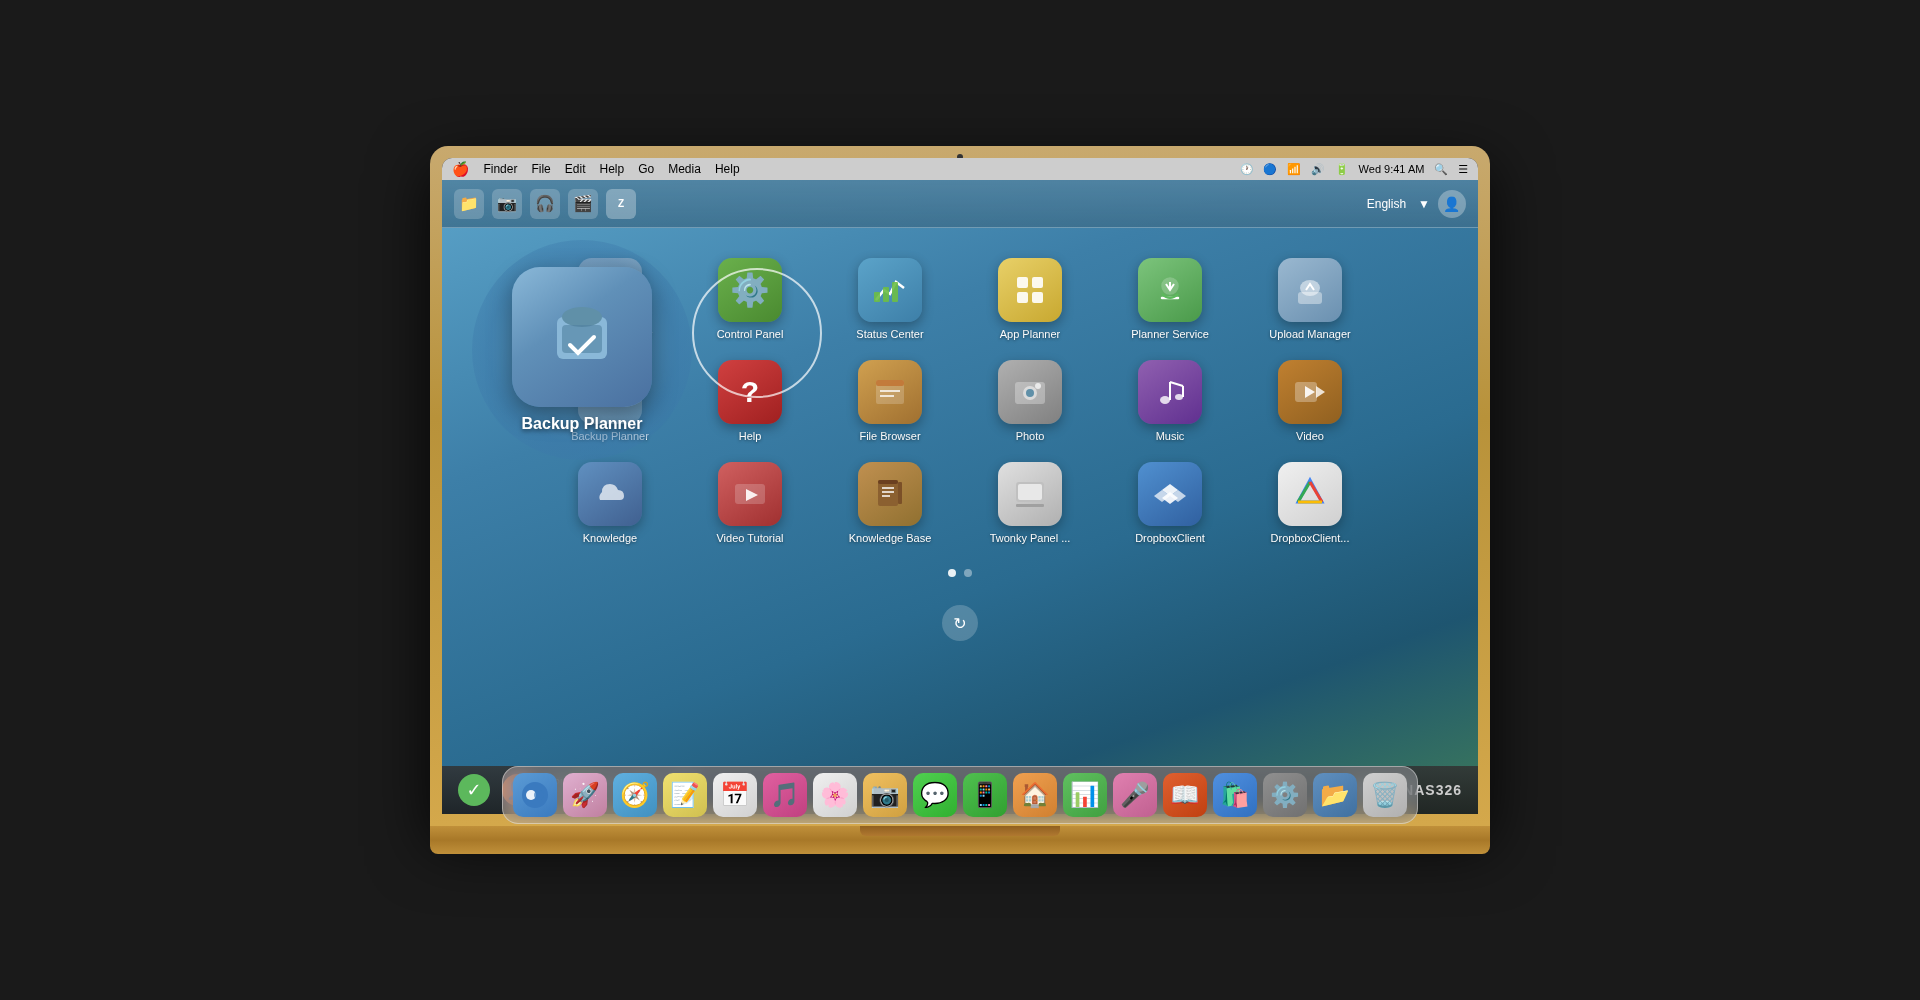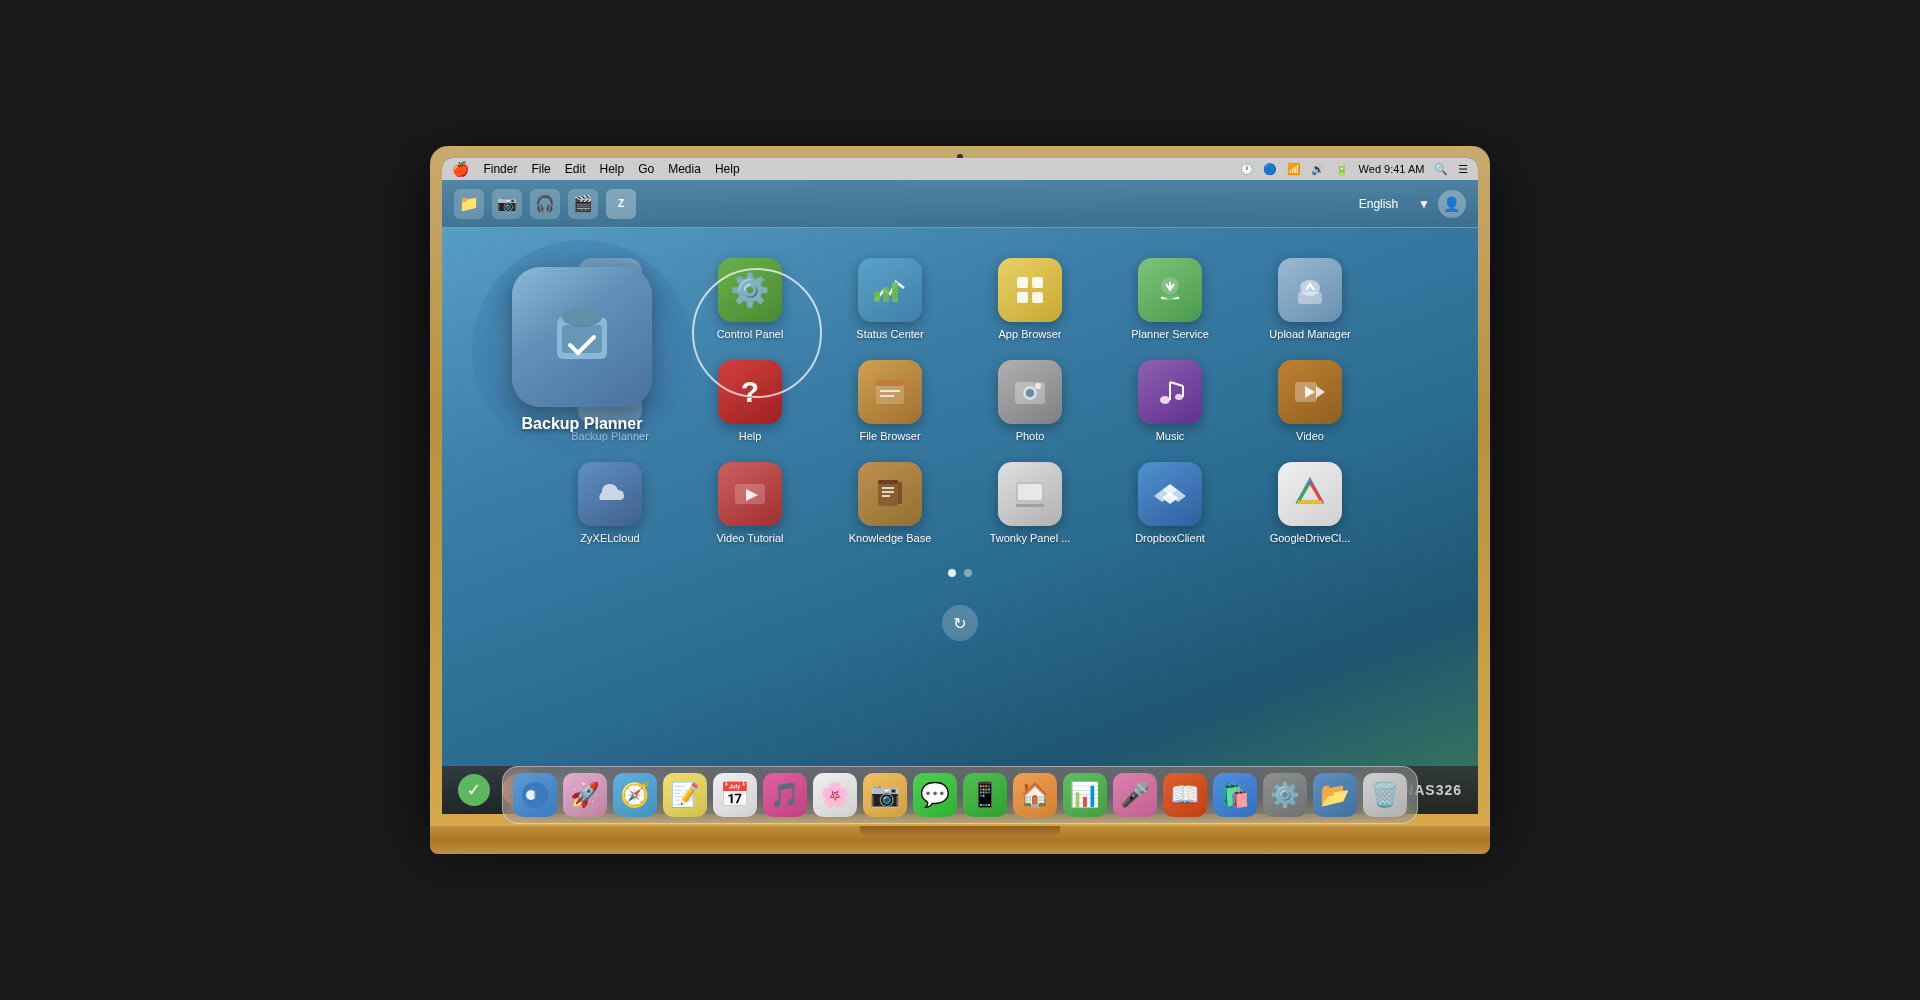--- a/index.html
+++ b/index.html
@@ -77,21 +77,21 @@
       align-items: center;
       justify-content: center;
       font-size: 16px;
     }
     .topbar-lang {
       margin-left: auto;
       color: #fff;
       font-size: 12px;
       display: flex;
       align-items: center;
-      gap: 20px;
+      gap: 12px;
     }
     .topbar-user {
       width: 28px;
       height: 28px;
       border-radius: 50%;
       background: rgba(255,255,255,0.3);
       display: flex;
       align-items: center;
       justify-content: center;
       color: white;
@@ -484,21 +484,21 @@
             </div>
             <div class="app-item">
               <div class="app-icon icon-appcenter">
                 <svg width="36" height="36" viewBox="0 0 36 36">
                     <rect x="5" y="5" width="11" height="11" rx="2" fill="white" opacity="0.9"></rect>
                     <rect x="20" y="5" width="11" height="11" rx="2" fill="white" opacity="0.9"></rect>
                     <rect x="5" y="20" width="11" height="11" rx="2" fill="white" opacity="0.9"></rect>
                     <rect x="20" y="20" width="11" height="11" rx="2" fill="white" opacity="0.9"></rect>
                   </svg>
               </div>
-              <span class="app-label">App Browser</span>
+              <span class="app-label">App Planner</span>
             </div>
             <div class="app-item">
               <div class="app-icon icon-download">
                 <svg width="36" height="36" viewBox="0 0 36 36">
                     <circle cx="18" cy="14" r="8" fill="white" opacity="0.2" stroke="white" stroke-width="1.5"></circle>
                     <path d="M14 12 L18 18 L22 12" stroke="white" stroke-width="2" fill="none"></path>
                     <line x1="18" y1="18" x2="18" y2="10" stroke="white" stroke-width="2"></line>
                     <line x1="10" y1="26" x2="26" y2="26" stroke="white" stroke-width="2.5" stroke-linecap="round"></line>
                     <path d="M10 22 Q18 30 26 22" stroke="#5dba5d" stroke-width="2" fill="none"></path>
                   </svg>
@@ -580,21 +580,21 @@
             </div>
           </div>
 
           <div class="app-row">
             <div class="app-item">
               <div class="app-icon icon-zyxelcloud">
                 <svg width="36" height="36" viewBox="0 0 36 36">
                     <path d="M8 24 Q6 20 10 16 Q10 8 18 8 Q24 8 26 14 Q32 14 32 20 Q32 24 28 24 Z" fill="white" opacity="0.7"></path>
                   </svg>
               </div>
-              <span class="app-label">ZyXELcloud</span>
+              <span class="app-label">Knowledge</span>
             </div>
             <div class="app-item">
               <div class="app-icon icon-videotutorial">
                 <svg width="36" height="36" viewBox="0 0 36 36">
                     <rect x="3" y="8" width="30" height="20" rx="3" fill="white" opacity="0.2"></rect>
                     <polygon points="14,13 14,25 26,19" fill="white" opacity="0.9"></polygon>
                   </svg>
               </div>
               <span class="app-label">Video Tutorial</span>
             </div>
@@ -635,21 +635,21 @@
             <div class="app-item">
               <div class="app-icon icon-googledrive">
                 <svg width="36" height="36" viewBox="0 0 36 36">
                     <polygon points="18,4 30,26 6,26" fill="none" stroke="#4285f4" stroke-width="3"></polygon>
                     <polygon points="18,4 28,22 8,22" fill="none"></polygon>
                     <line x1="6" y1="26" x2="18" y2="6" stroke="#34a853" stroke-width="3"></line>
                     <line x1="30" y1="26" x2="18" y2="6" stroke="#ea4335" stroke-width="3"></line>
                     <line x1="6" y1="26" x2="30" y2="26" stroke="#fbbc04" stroke-width="3"></line>
                   </svg>
               </div>
-              <span class="app-label">GoogleDriveCl...</span>
+              <span class="app-label">DropboxClient...</span>
             </div>
           </div>
 
           <div class="page-dots">
             <div class="dot active"></div>
             <div class="dot"></div>
           </div>
 
           <div class="scroll-btn">
             <div class="scroll-circle">↻</div>

